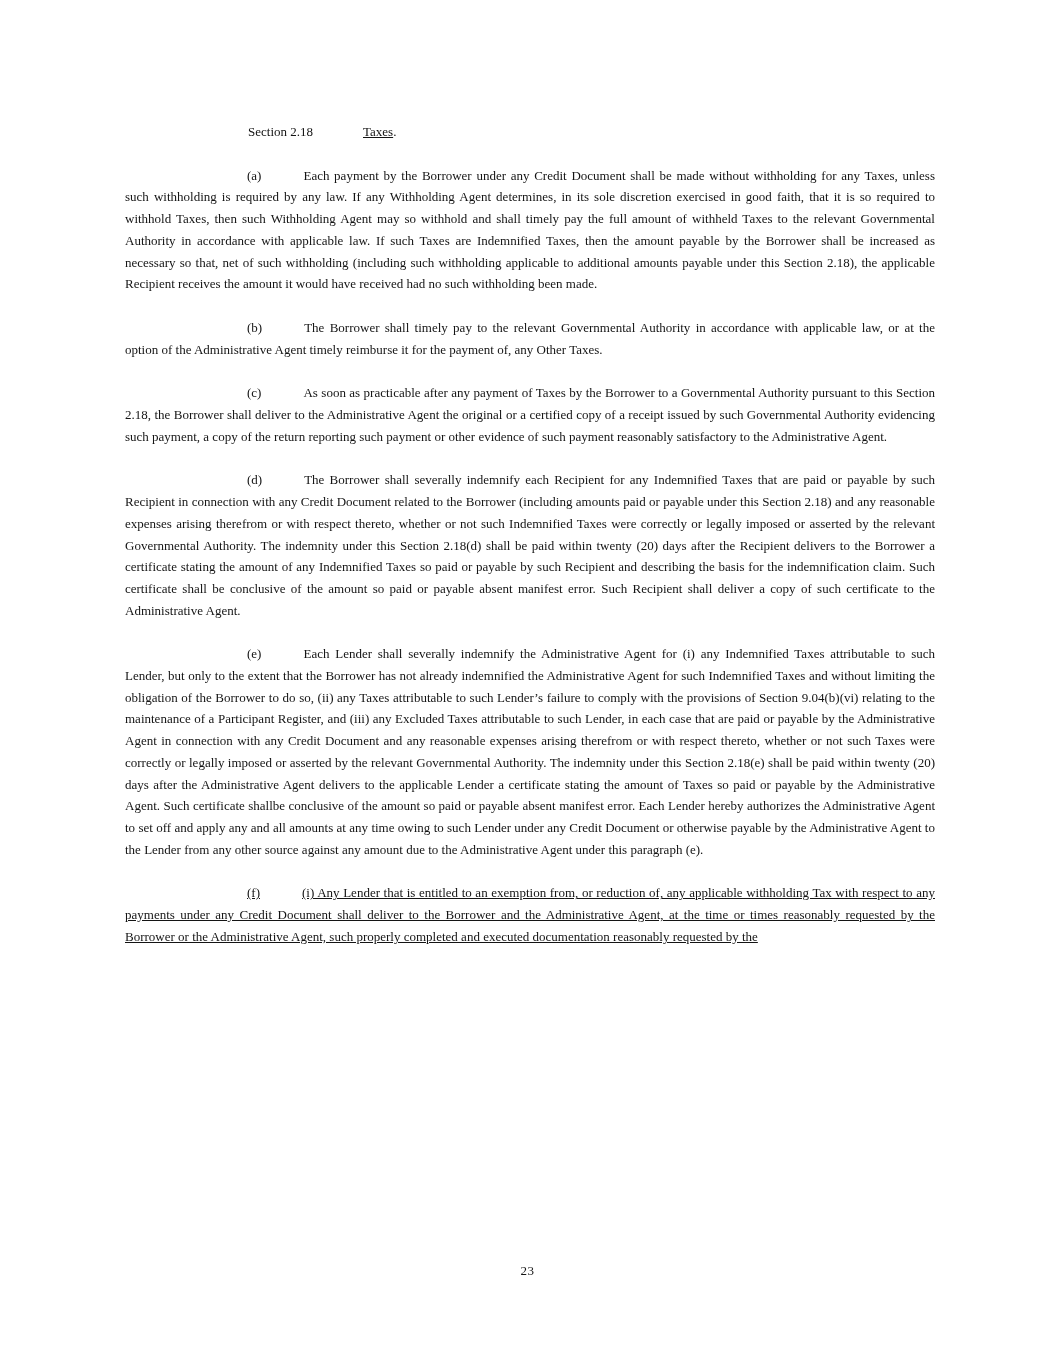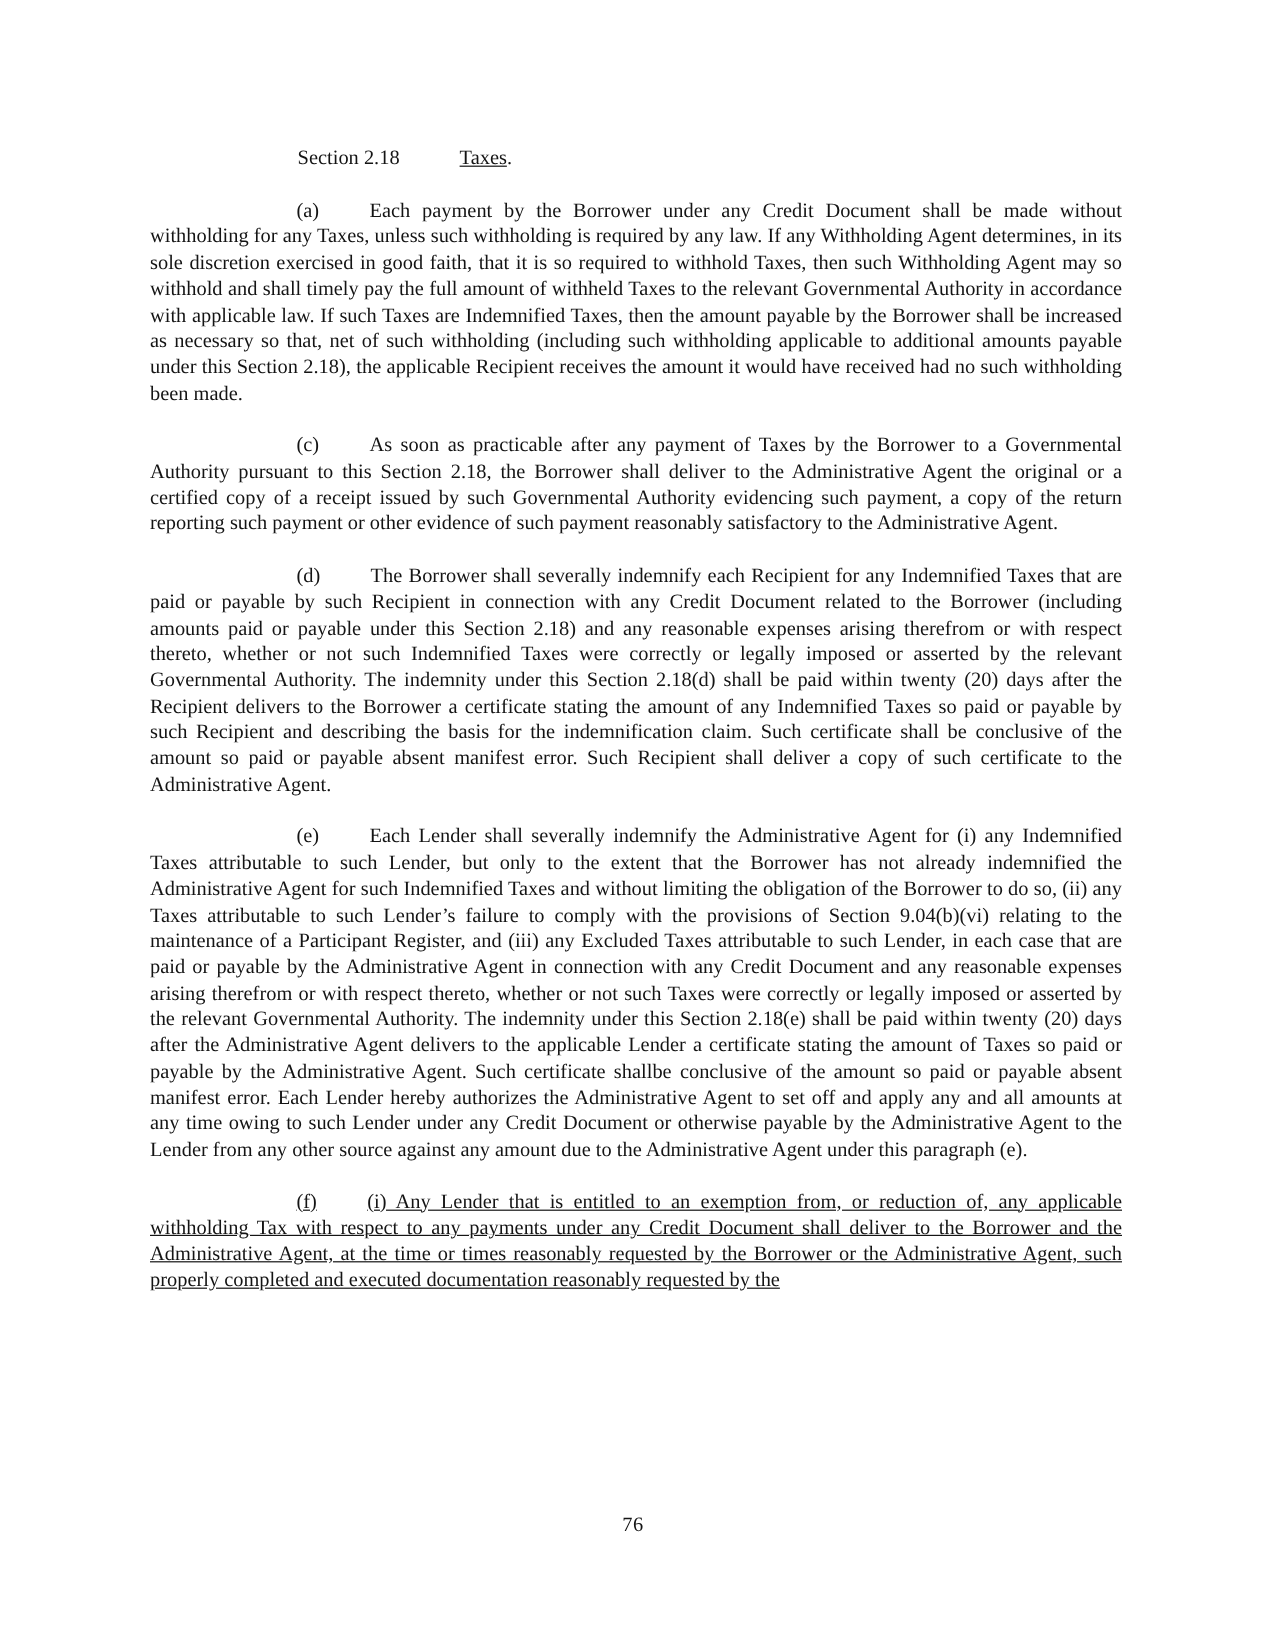--- a/index.html
+++ b/index.html
@@ -6,21 +6,21 @@
     margin: 0;
     padding: 0;
     background: #ffffff;
   }
   .page {
     position: relative;
     width: 1055px;
     height: 1365px;
     background: #ffffff;
     font-family: "Liberation Serif", "DejaVu Serif", serif;
-    font-size: 17px;
+    font-size: 13px;
     line-height: 21.7px;
     color: #141414;
     overflow: hidden;
   }
   .content {
     position: absolute;
     left: 125px;
     top: 121px;
     width: 810px;
   }
@@ -54,25 +54,26 @@
 </head>
 <body>
 
 <div class="page">
   <div class="content">
 
     <p class="heading"><span>Section 2.18</span><span class="tab t-heading"></span><span class="underline">Taxes</span><span>.</span></p>
 
     <p class="para"><span>(a)</span><span class="tab t-para"></span><span>Each payment by the Borrower under any Credit Document shall be made without withholding for any Taxes, unless such withholding is required by any law.  If any Withholding Agent determines, in its sole discretion exercised in good faith, that it is so required to withhold Taxes, then such Withholding Agent may so withhold and shall timely  pay the full amount of withheld Taxes to the relevant Governmental Authority in accordance with applicable law.  If such Taxes are Indemnified Taxes, then the amount payable by the Borrower shall be increased as necessary so that, net of such withholding (including such withholding applicable to additional amounts payable under this Section 2.18), the applicable Recipient receives the amount it would have received had no such withholding been made.</span></p>
 
+    <p class="para"><span>(b)</span><span class="tab t-para"></span><span>The Borrower shall timely pay to the relevant Governmental Authority in accordance with applicable law, or at the option of the Administrative  Agent timely reimburse it for the payment of, any Other Taxes.</span></p>
 
     <p class="para"><span>(c)</span><span class="tab t-para"></span><span>As soon as practicable after any payment of Taxes by the Borrower to a Governmental Authority pursuant to this  Section 2.18, the Borrower shall deliver to the Administrative Agent the original  or a certified copy of a receipt issued by such Governmental Authority evidencing such payment, a copy of the return reporting such payment or other evidence of such payment reasonably satisfactory to the Administrative Agent.</span></p>
 
     <p class="para"><span>(d)</span><span class="tab t-para"></span><span>The Borrower shall severally indemnify each Recipient for any Indemnified Taxes that are paid or payable by such Recipient in connection with any Credit Document related to the Borrower (including amounts paid or payable under this Section 2.18) and any reasonable expenses arising therefrom or with respect thereto, whether or not such Indemnified Taxes were correctly or legally imposed or asserted by the relevant Governmental Authority.  The indemnity under this Section 2.18(d) shall be paid within twenty (20) days after the Recipient delivers  to the Borrower a certificate stating the amount of any Indemnified Taxes so paid or payable by such Recipient and describing the basis for the indemnification claim.   Such certificate shall be conclusive of the amount so paid or payable absent manifest error.  Such Recipient shall deliver a copy of such certificate to the Administrative Agent.</span></p>
 
     <p class="para"><span>(e)</span><span class="tab t-para"></span><span>Each Lender shall severally indemnify the Administrative Agent for (i) any Indemnified Taxes attributable  to such Lender, but only to the extent that the Borrower has not already indemnified  the Administrative Agent for such Indemnified Taxes and without limiting  the obligation  of the Borrower to do so, (ii) any Taxes attributable to such Lender’s failure to comply with the provisions of Section 9.04(b)(vi) relating to the maintenance of a Participant Register, and (iii)  any Excluded Taxes attributable to such Lender, in each case that are paid or payable by the Administrative Agent in connection with any Credit Document and any reasonable expenses arising therefrom or with respect thereto, whether or not such Taxes were correctly or legally  imposed or asserted by the relevant Governmental Authority.  The indemnity under this  Section 2.18(e) shall be paid  within twenty (20) days after the Administrative Agent delivers to the applicable  Lender a certificate stating the amount of Taxes so paid or payable by the Administrative Agent.  Such certificate shallbe conclusive of the amount so paid or payable absent manifest error.  Each Lender hereby authorizes the Administrative Agent to set off and apply any and all amounts at any time owing to such Lender under any Credit Document or otherwise payable by the Administrative Agent to the Lender from any other source against any amount due to the Administrative Agent under this paragraph (e).</span></p>
 
     <p class="para"><span>(f)</span><span class="tab t-para"></span><span>(i) Any Lender that is entitled to an exemption from, or reduction of, any applicable withholding Tax with respect to any payments under any Credit Document shall deliver  to the Borrower and the Administrative Agent, at the time or times reasonably requested by the Borrower or the Administrative  Agent, such properly completed and executed documentation reasonably requested by the</span></p>
 
   </div>
 
-  <div class="page-number">76</div>
+  <div class="page-number">23</div>
 </div>
 
 </body></html>

